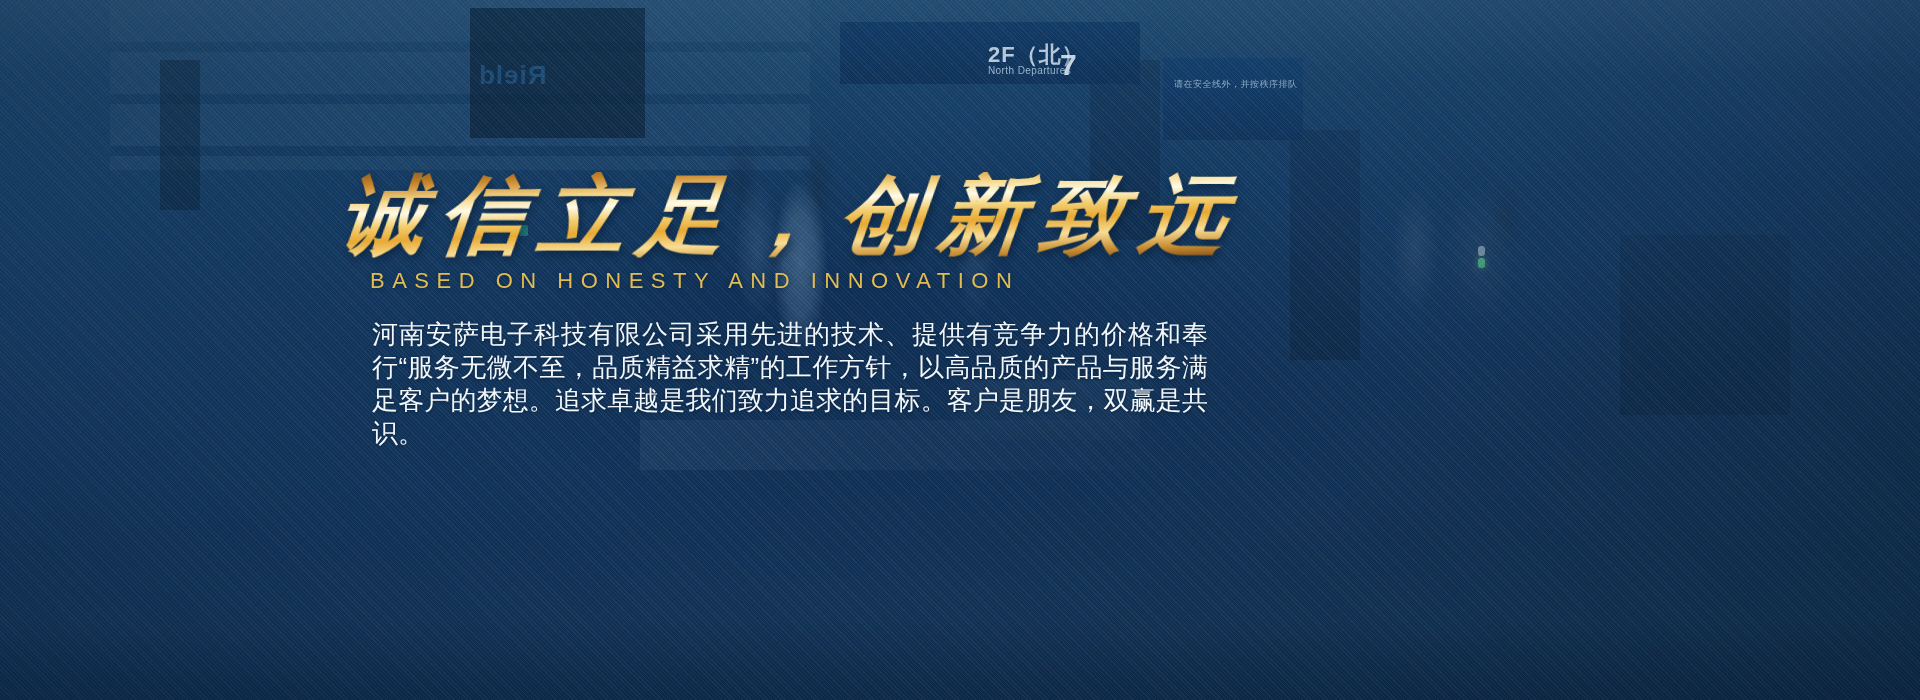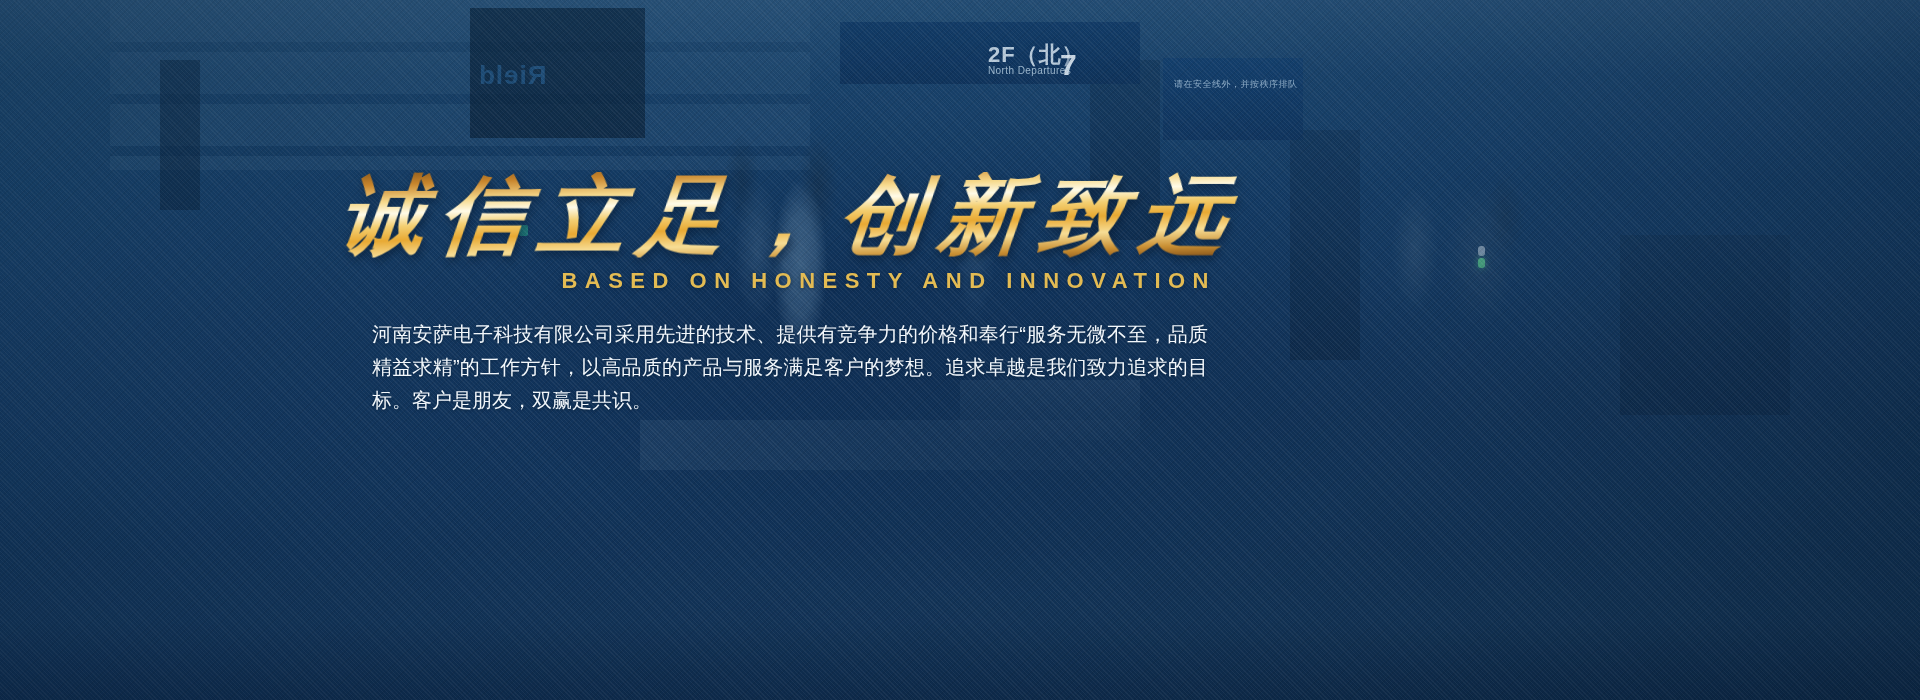--- a/index.html
+++ b/index.html
@@ -141,33 +141,33 @@
       #f3cf72 48%, #e8a933 60%, #f7dd95 74%, #c98f33 88%, #7d4a15 100%);
     -webkit-background-clip:text;
     background-clip:text;
     color:transparent;
     -webkit-text-fill-color:transparent;
     filter:drop-shadow(2px 4px 5px rgba(6,26,50,.65));
     transform:skewX(-6deg);
   }
 
   .subhead {
-    position:absolute; left:6px; top:268px; width:840px;
-    text-align:right;
+    position:absolute; left:0; top:268px; width:840px;
+    text-align:left;
     color:#e3bb53;
     font-size:22px;
-    font-weight:700;
+    font-weight:400;
     letter-spacing:7.5px;
     text-shadow:0 1px 4px rgba(6,28,52,.55);
   }
 
   .body-copy {
     position:absolute; left:2px; top:318px; width:836px;
     color:#f2f7fb;
-    font-size:20px;
+    font-size:26px;
     line-height:33px;
     text-align:justify;
     text-shadow:0 1px 3px rgba(6,28,52,.7);
   }
   .body-copy p { margin:0; }
 
   
   .lamp {
     position:absolute; left:1478px; top:258px;
     width:7px; height:10px; border-radius:3px;

